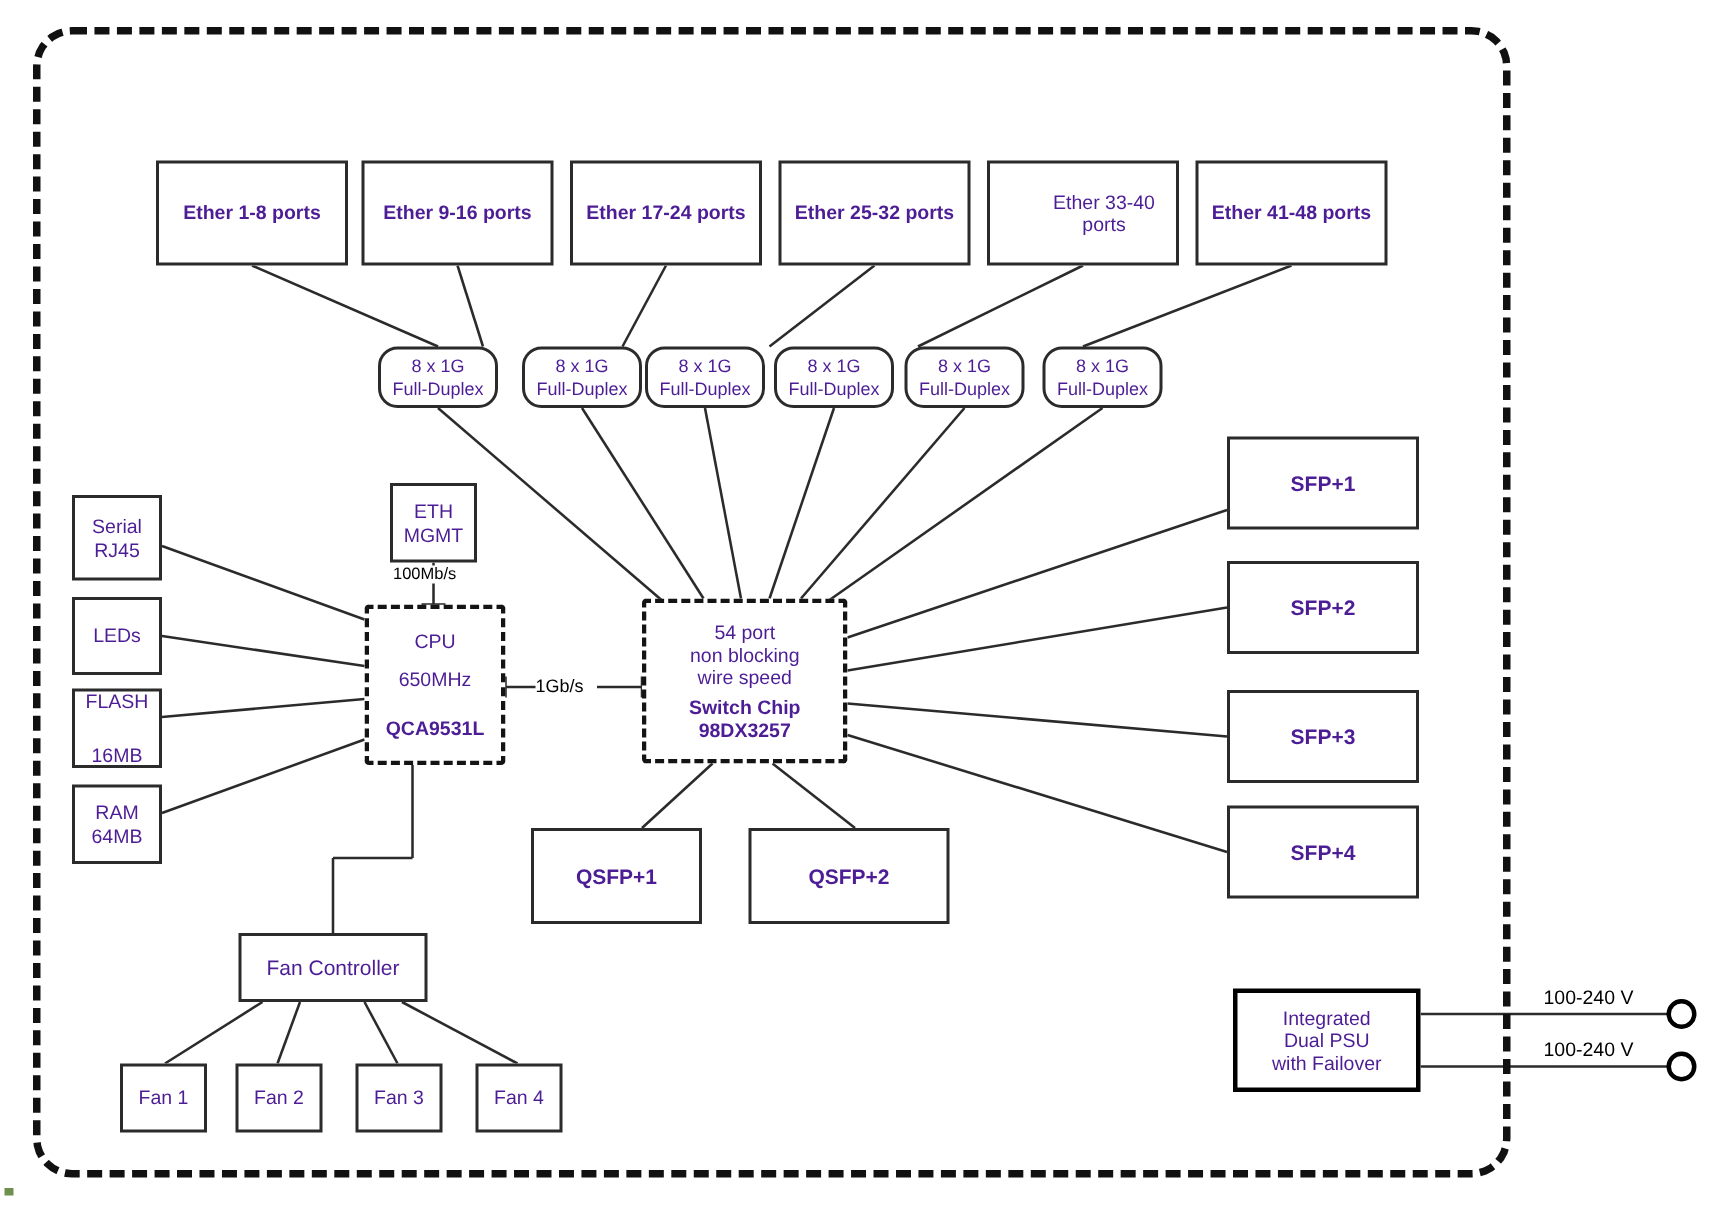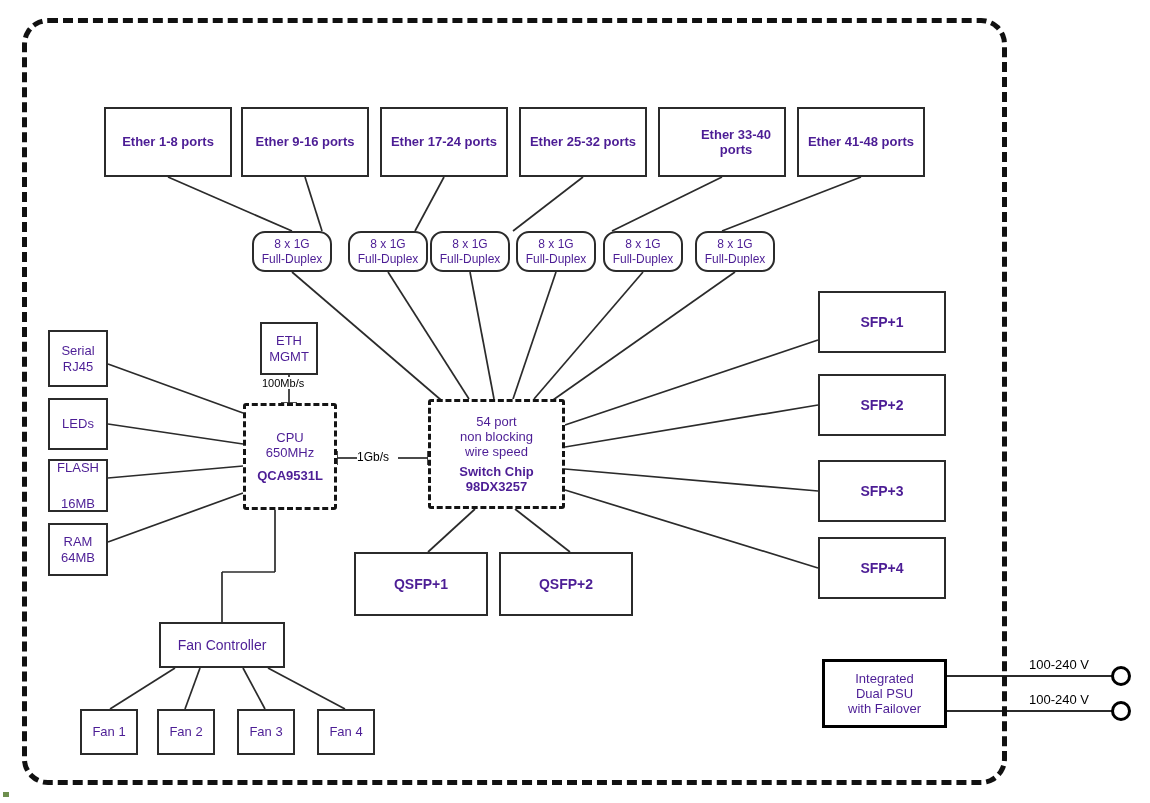--- a/index.html
+++ b/index.html
@@ -160,21 +160,21 @@
   </div>
   <div class="node rect" style="left:241px; top:107px; width:128px; height:70px; font-size:13px; font-weight:bold;">
     <span>Ether 9-16 ports</span>
   </div>
   <div class="node rect" style="left:380px; top:107px; width:128px; height:70px; font-size:13px; font-weight:bold;">
     <span>Ether 17-24 ports</span>
   </div>
   <div class="node rect" style="left:519px; top:107px; width:128px; height:70px; font-size:13px; font-weight:bold;">
     <span>Ether 25-32 ports</span>
   </div>
-  <div class="node rect" style="left:658px; top:107px; width:128px; height:70px; font-size:13px; font-weight:bold;padding-left:28px;">
+  <div class="node rect" style="left:658px; top:107px; width:128px; height:70px; font-size:13px; font-weight:normal;padding-left:28px;">
     <span>Ether 33-40 ports</span>
   </div>
   <div class="node rect" style="left:797px; top:107px; width:128px; height:70px; font-size:13px; font-weight:bold;">
     <span>Ether 41-48 ports</span>
   </div>
 
   <div class="node pill" style="left:252px; top:231px; width:80px; height:41px; font-size:12px;">
     <span>8 x 1G</span>
     <span>Full-Duplex</span>
   </div>
@@ -214,21 +214,21 @@
     <span>RAM</span>
     <span>64MB</span>
   </div>
 
   <div class="node rect" style="left:260px; top:322px; width:58px; height:53px; font-size:13px;">
     <span>ETH</span>
     <span>MGMT</span>
   </div>
   <div class="lbl" style="left:262px; top:377px; font-size:11px;">100Mb/s</div>
 
-  <div class="node dashed" style="left:243px; top:403px; width:94px; height:107px; font-size:13px;">
+  <div class="node dashed" style="left:243px; top:403px; width:94px; height:107px; font-size:13px;gap:10px;">
     <span>CPU</span>
     <span>650MHz</span>
     <span class="bold" style="margin-top:7px;">QCA9531L</span>
   </div>
 
   <div class="lbl" style="left:357px; top:450px; font-size:12px;">1Gb/s</div>
 
   <div class="node dashed" style="left:428px; top:399px; width:137px; height:110px; font-size:13px;">
     <span>54 port</span>
     <span>non blocking</span>
@@ -243,21 +243,21 @@
   <div class="node rect" style="left:818px; top:374px; width:128px; height:62px; font-size:14px; font-weight:bold;">
     <span>SFP+2</span>
   </div>
   <div class="node rect" style="left:818px; top:460px; width:128px; height:62px; font-size:14px; font-weight:bold;">
     <span>SFP+3</span>
   </div>
   <div class="node rect" style="left:818px; top:537px; width:128px; height:62px; font-size:14px; font-weight:bold;">
     <span>SFP+4</span>
   </div>
 
-  <div class="node rect" style="left:354px; top:552px; width:134px; height:64px; font-size:14px; font-weight:bold;">
+  <div class="node rect" style="left:354px; top:552px; width:114px; height:64px; font-size:14px; font-weight:bold;">
     <span>QSFP+1</span>
   </div>
   <div class="node rect" style="left:499px; top:552px; width:134px; height:64px; font-size:14px; font-weight:bold;">
     <span>QSFP+2</span>
   </div>
 
   <div class="node rect" style="left:159px; top:622px; width:126px; height:46px; font-size:14px;">
     <span>Fan Controller</span>
   </div>
   <div class="node rect" style="left:80px; top:709px; width:58px; height:46px; font-size:13px;">

